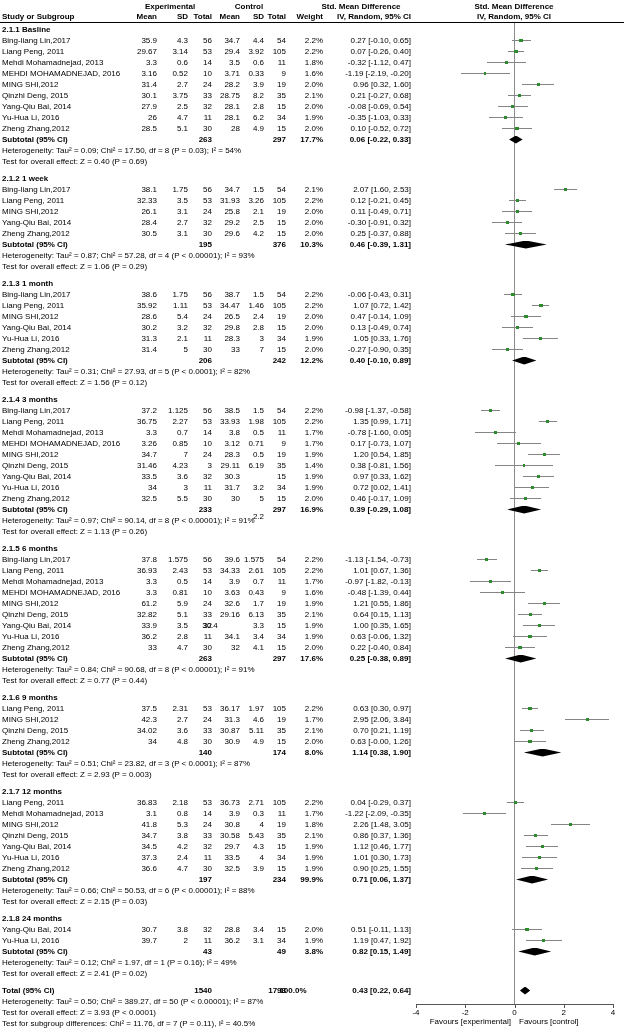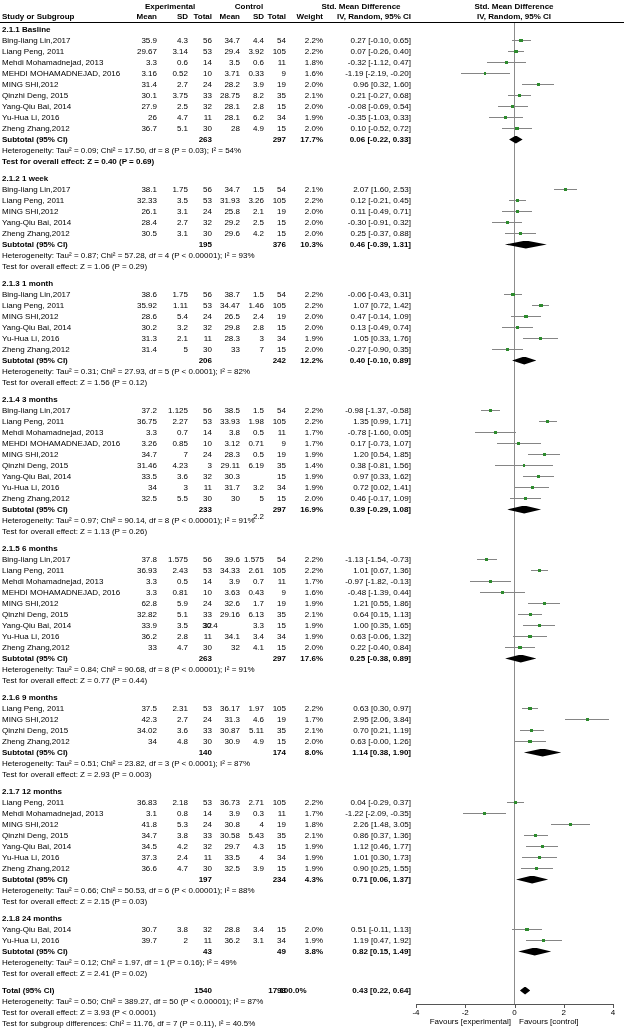--- a/index.html
+++ b/index.html
@@ -149,21 +149,21 @@
         <span class="cell" style="left:180px;top:0;width:60px;text-align:right;">28.1</span>
         <span class="cell" style="left:204px;top:0;width:60px;text-align:right;">6.2</span>
         <span class="cell" style="left:226px;top:0;width:60px;text-align:right;">34</span>
         <span class="cell" style="left:263px;top:0;width:60px;text-align:right;">1.9%</span>
         <span class="cell" style="left:307px;top:0;width:104px;text-align:right;">-0.35 [-1.03, 0.33]</span>
         <div class="ciline" style="left:489.13625px;top:5px;width:33.49000000000001px;"></div>
         <div class="marker" style="left:504.36125000000004px;top:3.98px;width:3.04px;height:3.04px;"></div>
       </div>
       <div class="row" style="top:123px;">
         <span class="abs" style="left:2px;top:0;width:132px;overflow:hidden;">Zheng Zhang,2012</span>
-        <span class="cell" style="left:97px;top:0;width:60px;text-align:right;">36.7</span>
+        <span class="cell" style="left:97px;top:0;width:60px;text-align:right;">28.5</span>
         <span class="cell" style="left:128px;top:0;width:60px;text-align:right;">5.1</span>
         <span class="cell" style="left:152px;top:0;width:60px;text-align:right;">30</span>
         <span class="cell" style="left:180px;top:0;width:60px;text-align:right;">28</span>
         <span class="cell" style="left:204px;top:0;width:60px;text-align:right;">4.9</span>
         <span class="cell" style="left:226px;top:0;width:60px;text-align:right;">15</span>
         <span class="cell" style="left:263px;top:0;width:60px;text-align:right;">2.0%</span>
         <span class="cell" style="left:307px;top:0;width:104px;text-align:right;">0.10 [-0.52, 0.72]</span>
         <div class="ciline" style="left:501.695px;top:5px;width:30.535000000000025px;"></div>
         <div class="marker" style="left:515.3625px;top:3.9px;width:3.2px;height:3.2px;"></div>
       </div>
@@ -171,21 +171,21 @@
         <span class="abs b" style="left:2px;top:0;">Subtotal (95% CI)</span>
         <span class="cell b" style="left:152px;top:0;width:60px;text-align:right;">263</span>
         <span class="cell b" style="left:226px;top:0;width:60px;text-align:right;">297</span>
         <span class="cell b" style="left:263px;top:0;width:60px;text-align:right;">17.7%</span>
         <span class="cell b" style="left:307px;top:0;width:104px;text-align:right;">0.06 [-0.22, 0.33]</span>
         <div class="diamond" style="left:509.0825px;top:1.5px;width:13.543750000000045px;height:8px;"></div>
       </div>
       <div class="row" style="top:145px;">
         <span class="abs" style="left:2px;top:0;">Heterogeneity: Tau² = 0.09; Chi² = 17.50, df = 8 (P = 0.03); I² = 54%</span>
       </div>
-      <div class="row" style="top:156px;font-weight:bold;">
+      <div class="row" style="top:156px;">
         <span class="abs" style="left:2px;top:0;">Test for overall effect: Z = 0.40 (P = 0.69)</span>
       </div>
       <div class="row" style="top:173px;">
         <span class="abs b" style="left:2px;top:0;">2.1.2 1 week</span>
       </div>
       <div class="row" style="top:184px;">
         <span class="abs" style="left:2px;top:0;width:132px;overflow:hidden;">Bing-liang Lin,2017</span>
         <span class="cell" style="left:97px;top:0;width:60px;text-align:right;">38.1</span>
         <span class="cell" style="left:128px;top:0;width:60px;text-align:right;">1.75</span>
         <span class="cell" style="left:152px;top:0;width:60px;text-align:right;">56</span>
@@ -542,21 +542,21 @@
         <span class="cell" style="left:180px;top:0;width:60px;text-align:right;">3.63</span>
         <span class="cell" style="left:204px;top:0;width:60px;text-align:right;">0.43</span>
         <span class="cell" style="left:226px;top:0;width:60px;text-align:right;">9</span>
         <span class="cell" style="left:263px;top:0;width:60px;text-align:right;">1.6%</span>
         <span class="cell" style="left:307px;top:0;width:104px;text-align:right;">-0.48 [-1.39, 0.44]</span>
         <div class="ciline" style="left:480.27125px;top:5px;width:45.06375000000003px;"></div>
         <div class="marker" style="left:501.40000000000003px;top:4.22px;width:2.5600000000000005px;height:2.5600000000000005px;"></div>
       </div>
       <div class="row" style="top:598px;">
         <span class="abs" style="left:2px;top:0;width:132px;overflow:hidden;">MING SHI,2012</span>
-        <span class="cell" style="left:97px;top:0;width:60px;text-align:right;">62.8</span>
+        <span class="cell" style="left:97px;top:0;width:60px;text-align:right;">61.2</span>
         <span class="cell" style="left:128px;top:0;width:60px;text-align:right;">5.9</span>
         <span class="cell" style="left:152px;top:0;width:60px;text-align:right;">24</span>
         <span class="cell" style="left:180px;top:0;width:60px;text-align:right;">32.6</span>
         <span class="cell" style="left:204px;top:0;width:60px;text-align:right;">1.7</span>
         <span class="cell" style="left:226px;top:0;width:60px;text-align:right;">19</span>
         <span class="cell" style="left:263px;top:0;width:60px;text-align:right;">1.9%</span>
         <span class="cell" style="left:307px;top:0;width:104px;text-align:right;">1.21 [0.55, 1.86]</span>
         <div class="ciline" style="left:528.04375px;top:5px;width:32.258749999999964px;"></div>
         <div class="marker" style="left:542.77625px;top:3.98px;width:3.04px;height:3.04px;"></div>
       </div>
@@ -786,21 +786,21 @@
         <span class="cell" style="left:226px;top:0;width:60px;text-align:right;">15</span>
         <span class="cell" style="left:263px;top:0;width:60px;text-align:right;">1.9%</span>
         <span class="cell" style="left:307px;top:0;width:104px;text-align:right;">0.90 [0.25, 1.55]</span>
         <div class="ciline" style="left:520.65625px;top:5px;width:32.012500000000045px;"></div>
         <div class="marker" style="left:535.1425px;top:3.98px;width:3.04px;height:3.04px;"></div>
       </div>
       <div class="row" style="top:874px;">
         <span class="abs b" style="left:2px;top:0;">Subtotal (95% CI)</span>
         <span class="cell b" style="left:152px;top:0;width:60px;text-align:right;">197</span>
         <span class="cell b" style="left:226px;top:0;width:60px;text-align:right;">234</span>
-        <span class="cell b" style="left:263px;top:0;width:60px;text-align:right;">4.3%</span>
+        <span class="cell b" style="left:263px;top:0;width:60px;text-align:right;">99.9%</span>
         <span class="cell b" style="left:307px;top:0;width:104px;text-align:right;">0.71 [0.06, 1.37]</span>
         <div class="diamond" style="left:515.9775px;top:1.5px;width:32.25875000000008px;height:8px;"></div>
       </div>
       <div class="row" style="top:885px;">
         <span class="abs" style="left:2px;top:0;">Heterogeneity: Tau² = 0.66; Chi² = 50.53, df = 6 (P &lt; 0.00001); I² = 88%</span>
       </div>
       <div class="row" style="top:896px;">
         <span class="abs" style="left:2px;top:0;">Test for overall effect: Z = 2.15 (P = 0.03)</span>
       </div>
       <div class="row" style="top:913px;">

